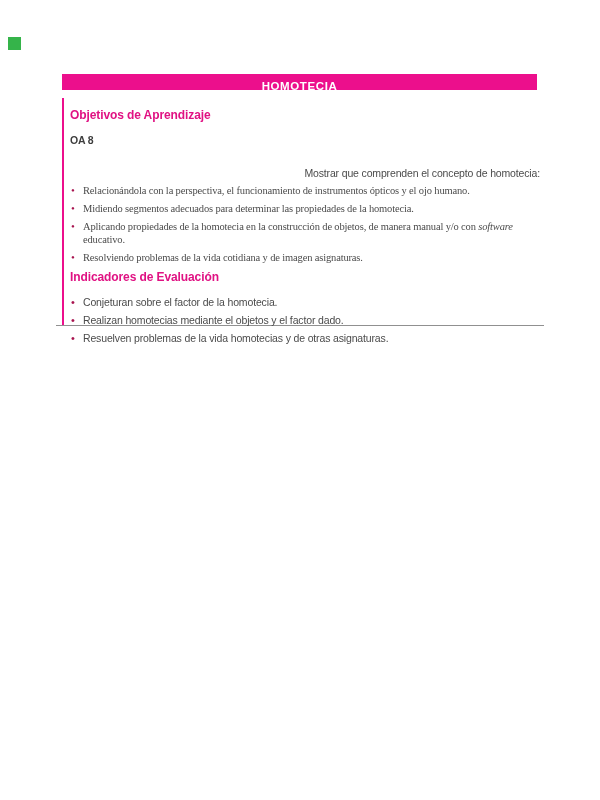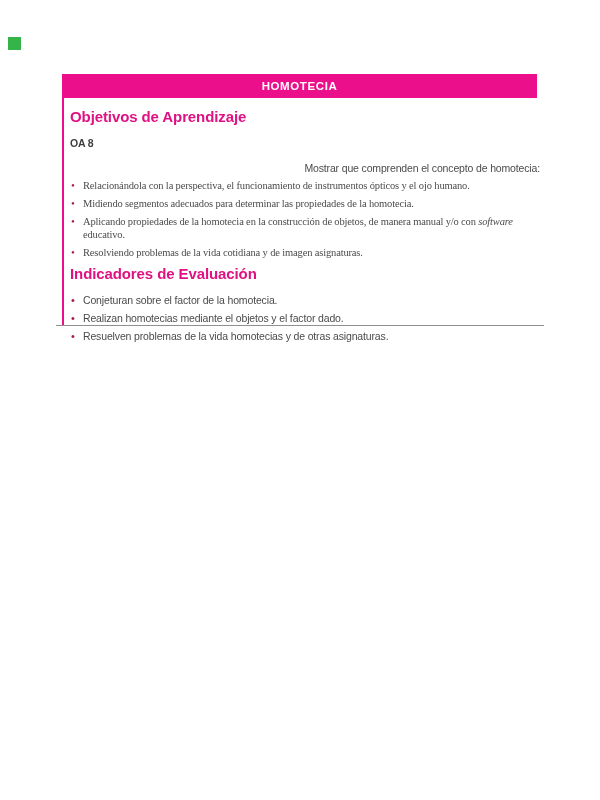--- a/index.html
+++ b/index.html
@@ -19,21 +19,21 @@
     font-family:"Liberation Sans", sans-serif;
     font-size:10.5px;
     color:var(--body-text);
     letter-spacing:-0.15px;
   }
   .green-square{
     position:absolute;left:8px;top:37px;width:13px;height:13px;
     background:var(--green);
   }
   .banner{
-    position:absolute;left:62px;top:74px;width:475px;height:24px;
+    position:absolute;left:62px;top:74px;width:475px;height:16px;
     background:var(--magenta);
     color:#ffffff;
     font-weight:bold;
     font-size:11.5px;
     letter-spacing:0.6px;
     text-align:center;
     line-height:24px;
   }
   .left-rule{
     position:absolute;left:62px;top:98px;width:2px;height:228px;
@@ -41,32 +41,32 @@
   }
   .bottom-rule{
     position:absolute;left:56px;top:325px;width:488px;height:1px;
     background:var(--rule-gray);
   }
   .content{
     position:absolute;left:70px;top:104px;width:470px;
   }
   .section-heading{
     color:var(--heading-pink);
-    font-size:15px;
+    font-size:12px;
     font-weight:bold;
     margin:4px 0 12px 0;
     letter-spacing:-0.1px;
   }
   .section-heading.second{
     margin-top:3px;
   }
   .oa-code{
     color:var(--strong-text);
     font-weight:bold;
-    margin-bottom:13px;
+    margin-bottom:21px;
   }
   .intro{
     margin-bottom:4px;
     line-height:13px;
     text-align:right;
   }
   ul.bullets{
     list-style:none;
     margin:0 0 0 0;
   }

